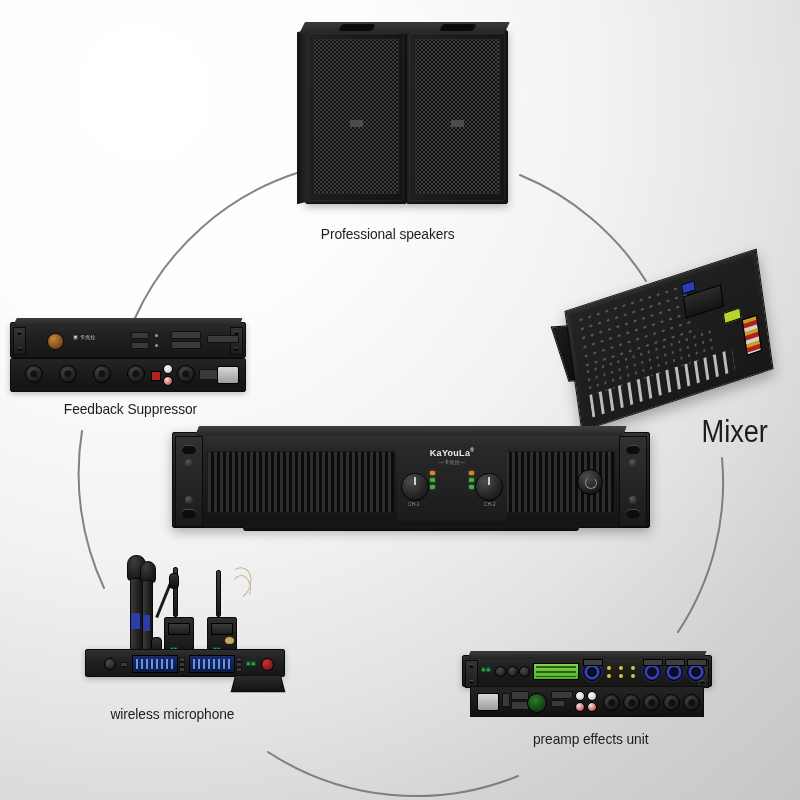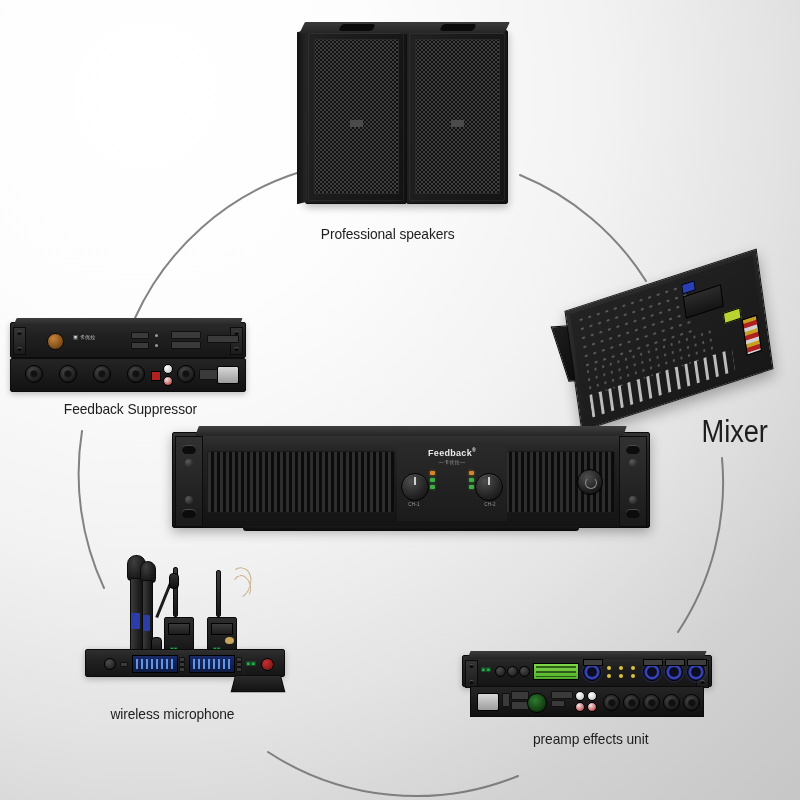--- a/index.html
+++ b/index.html
@@ -497,21 +497,21 @@
         <div class="slot b"></div>
         <div class="screw t"></div>
         <div class="screw b"></div>
       </div>
 
       <div class="amp-vent l"></div>
       <div class="amp-vent r"></div>
 
       <div class="amp-center">
         <div class="amp-logo">
-          <span>Feedback</span><sup>®</sup>
+          <span>KaYouLa</span><sup>®</sup>
         </div>
         <div class="amp-sub">
           —<span>卡优拉</span>—
         </div>
 
         <div class="amp-knob l"></div>
         <div class="amp-klabel l">CH-1</div>
 
         <div class="amp-knob r"></div>
         <div class="amp-klabel r">CH-2</div>

